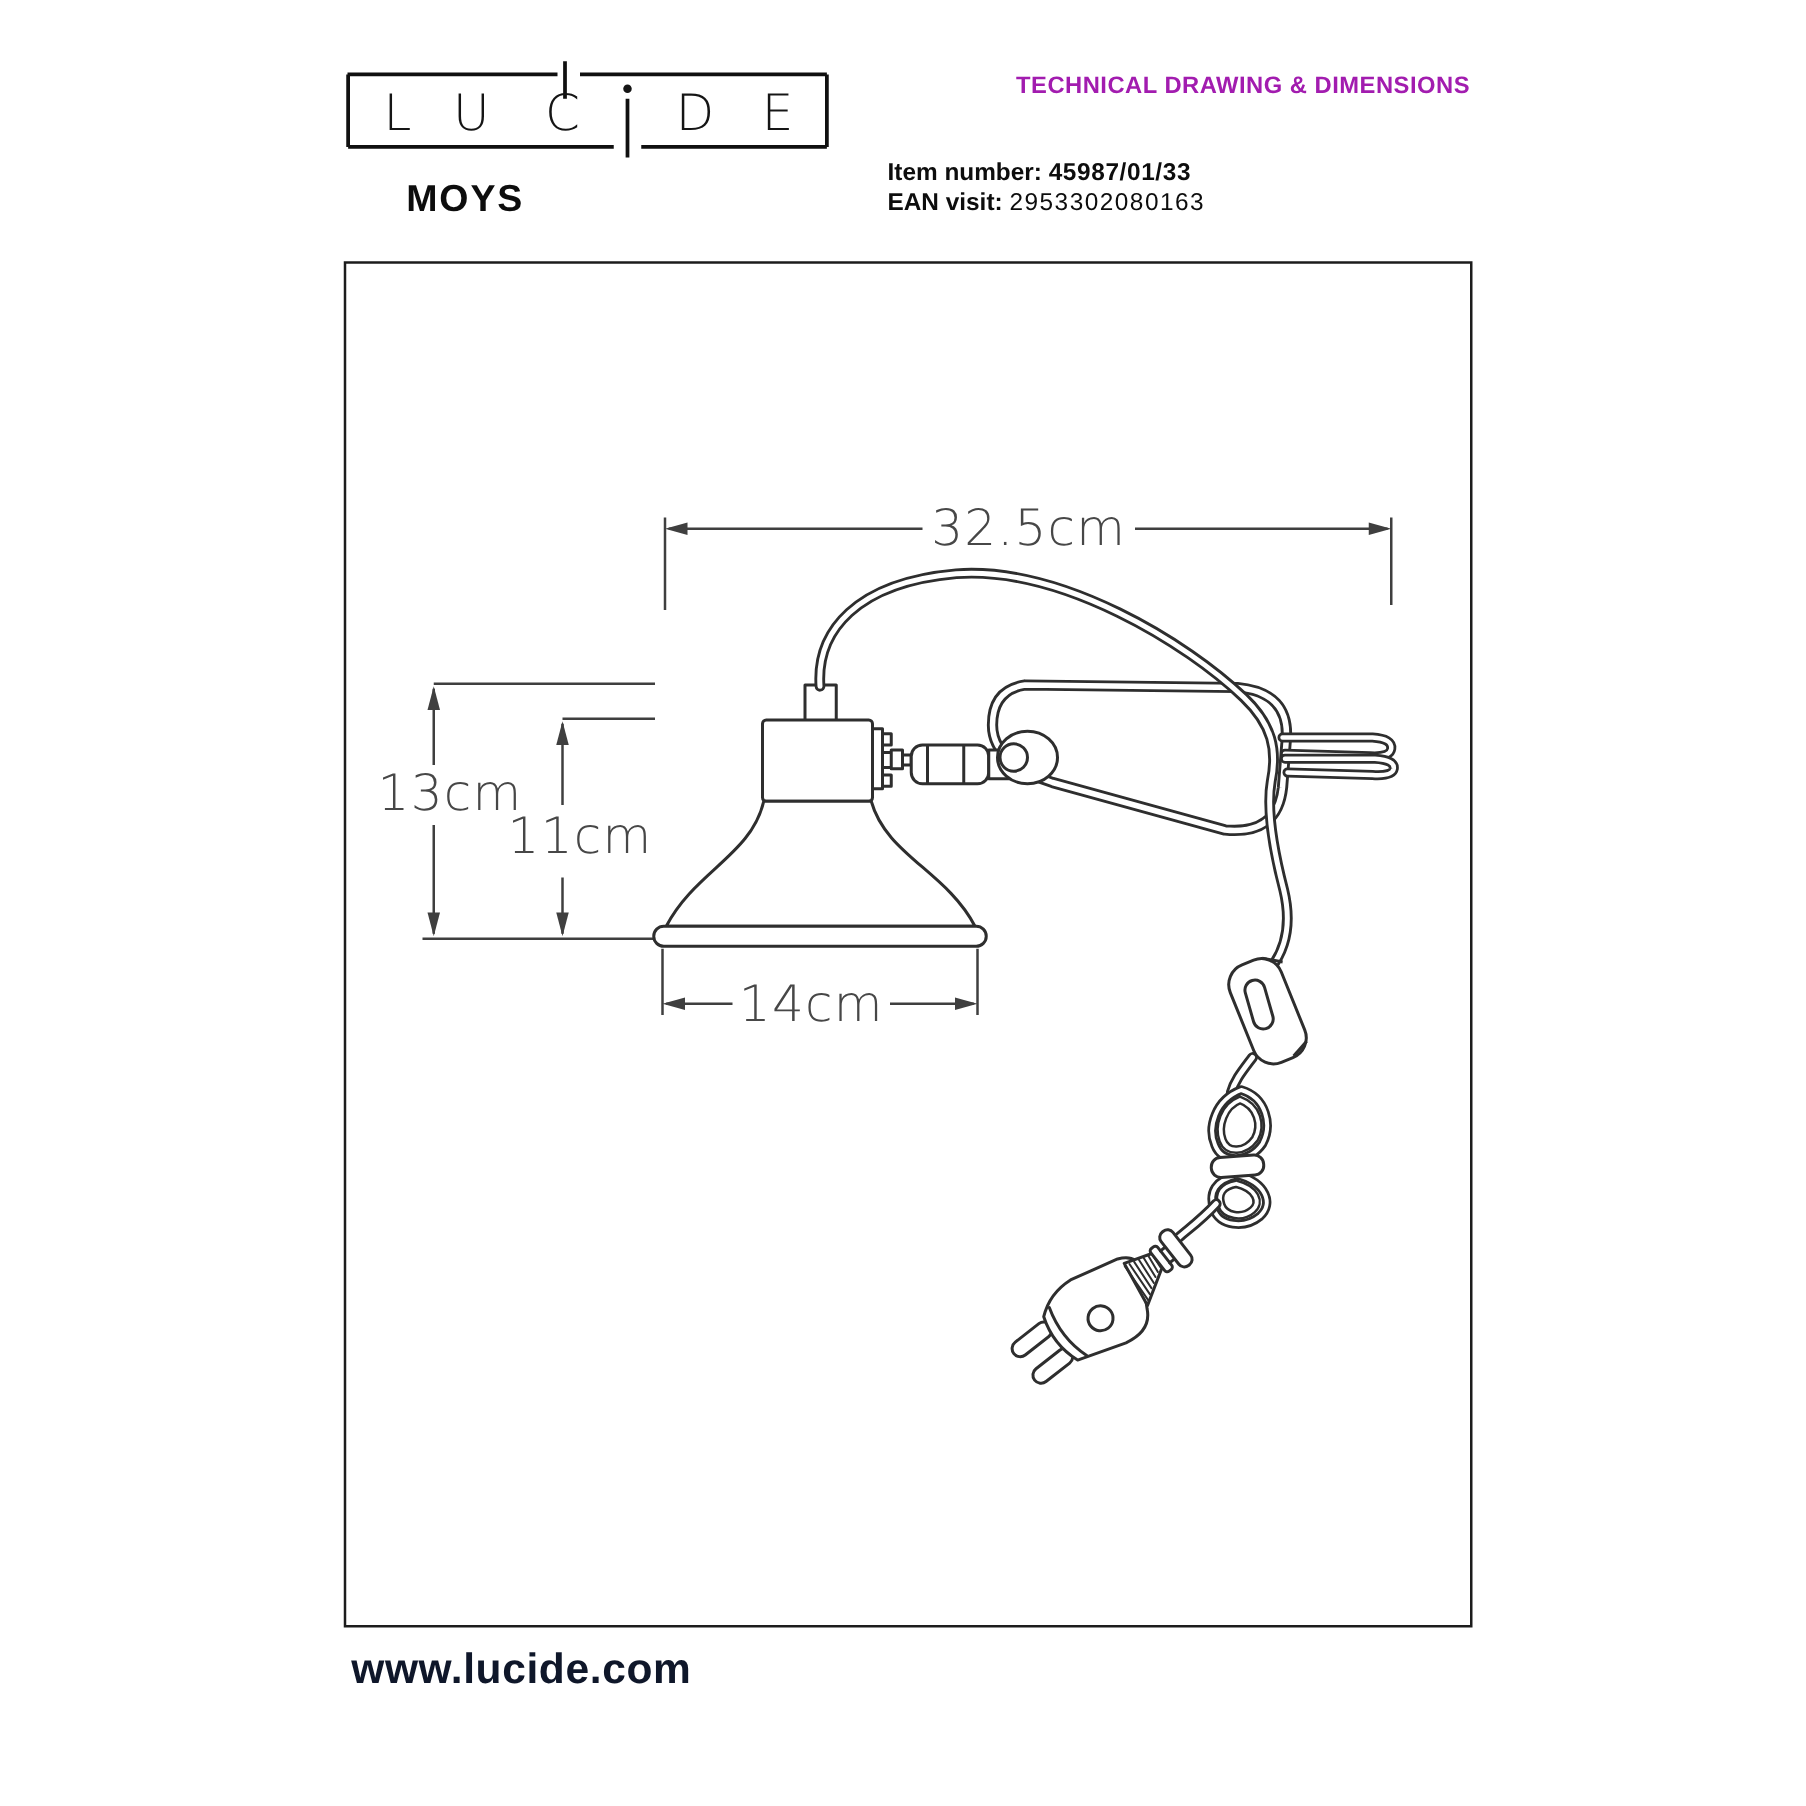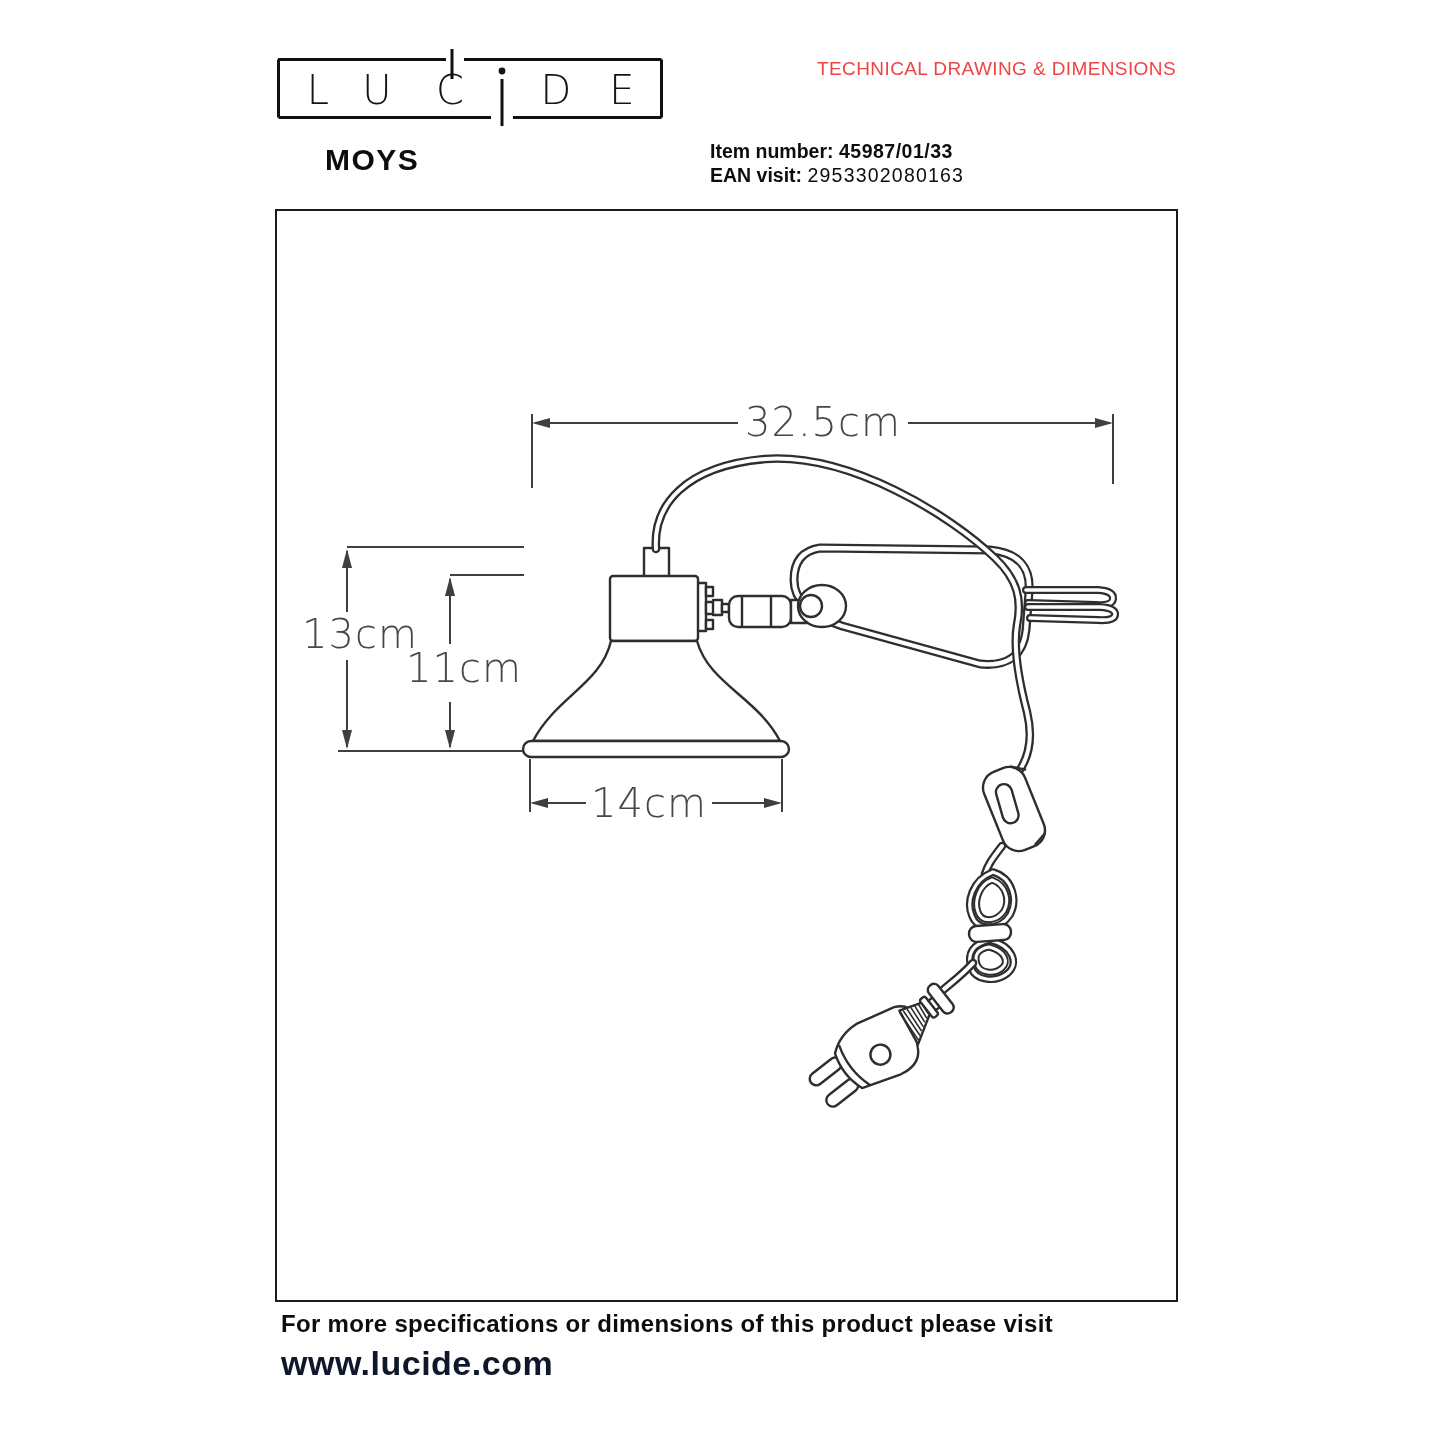--- a/index.html
+++ b/index.html
@@ -3,26 +3,26 @@
 <meta charset="utf-8">
 <style>
   html,body{margin:0;padding:0;}
   body{
     width:1445px;height:1445px;position:relative;background:#ffffff;
     font-family:"Liberation Sans", sans-serif;color:#111;overflow:hidden;
   }
   .abs{position:absolute;}
   .doc-title{
     left:700px;top:58px;width:476px;text-align:right;
-    font-size:19px;letter-spacing:.4px;font-weight:400;color:#ef4444;
+    font-size:19px;letter-spacing:.4px;font-weight:700;color:#a21caf;
   }
   .product-name{
     left:281px;top:143px;font-size:30px;font-weight:bold;letter-spacing:1.5px;color:#0d0d0d;margin-left:44px;
   }
-  .item-block{left:710px;top:139px;font-size:19.5px;line-height:24px;color:#0d0d0d;}
+  .item-block{left:710px;top:126px;font-size:19.5px;line-height:24px;color:#0d0d0d;}
   .item-row{white-space:nowrap;}
   .b{font-weight:bold;}
   .ean-val{font-weight:400;letter-spacing:1.2px;}
   .inum-val{font-weight:bold;letter-spacing:.5px;}
   .draw-box{
     left:275px;top:209px;width:903px;height:1093px;
     border:2.5px solid #1c1c1c;box-sizing:border-box;background:#fff;
   }
   .footer{left:281px;top:1310px;}
   .footer-note{font-size:24px;font-weight:bold;letter-spacing:.3px;color:#0d0d0d;}
@@ -198,15 +198,14 @@
         <path d="M51,-9 L49,6"></path>
         <path d="M54,-8 L53,4"></path>
     </g>
     <rect x="54" y="-12" width="7" height="23" rx="2.5"></rect>
     <path d="M61,-6 H66 M61,6 H66" fill="none"></path>
     <rect x="66" y="-17" width="12" height="34" rx="5.5"></rect>
   </g>
 </svg>
 
 <div class="abs footer">
-  <div class="footer-note">For more specifications or dimensions of this product please visit</div>
   <div class="footer-site">www.lucide.com</div>
 </div>
 
 </body></html>

